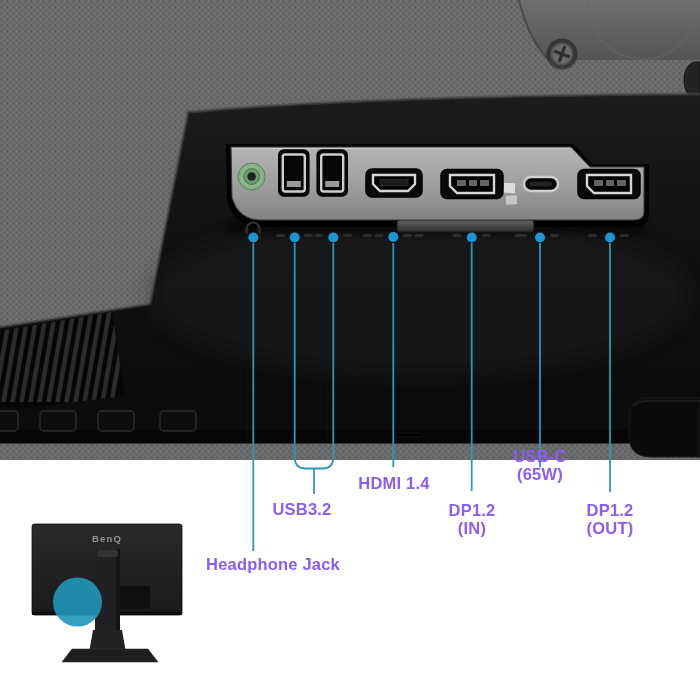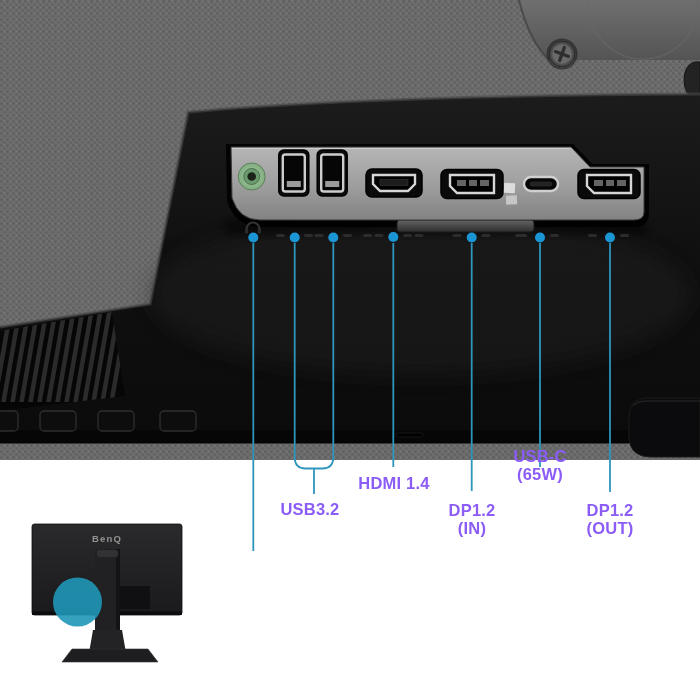--- a/index.html
+++ b/index.html
@@ -227,21 +227,24 @@
     <rect x="119" y="586" width="31" height="23" fill="#101012" opacity="0.95"></rect>
     <rect x="95" y="549" width="25" height="104" fill="#212123"></rect>
     <rect x="116" y="549" width="4" height="104" fill="#141416"></rect>
     <rect x="97" y="550" width="21" height="7" rx="2" fill="#323234"></rect>
     <path d="M93,630 L122,630 L126,653 L89,653 Z" fill="#232325"></path>
     <path d="M72,649 L148,649 L158,662 L62,662 Z" fill="#1e1e20" stroke="#343436" stroke-width="0.6"></path>
     <circle cx="77.5" cy="602" r="24.5" fill="#2097b8" opacity="0.9"></circle>
   </g>
 </svg>
 
-<div class="lbl" style="left:310px;top:500px">
+<div class="lbl" style="left:273px;top:555px">
+  <span>Headphone Jack</span>
+</div>
+<div class="lbl" style="left:302px;top:500px">
   <span>USB3.2</span>
 </div>
 <div class="lbl" style="left:394px;top:474px">
   <span>HDMI 1.4</span>
 </div>
 <div class="lbl" style="left:472px;top:501px">
   <span>DP1.2</span>
   <span>(IN)</span>
 </div>
 <div class="lbl" style="left:540px;top:447px">

